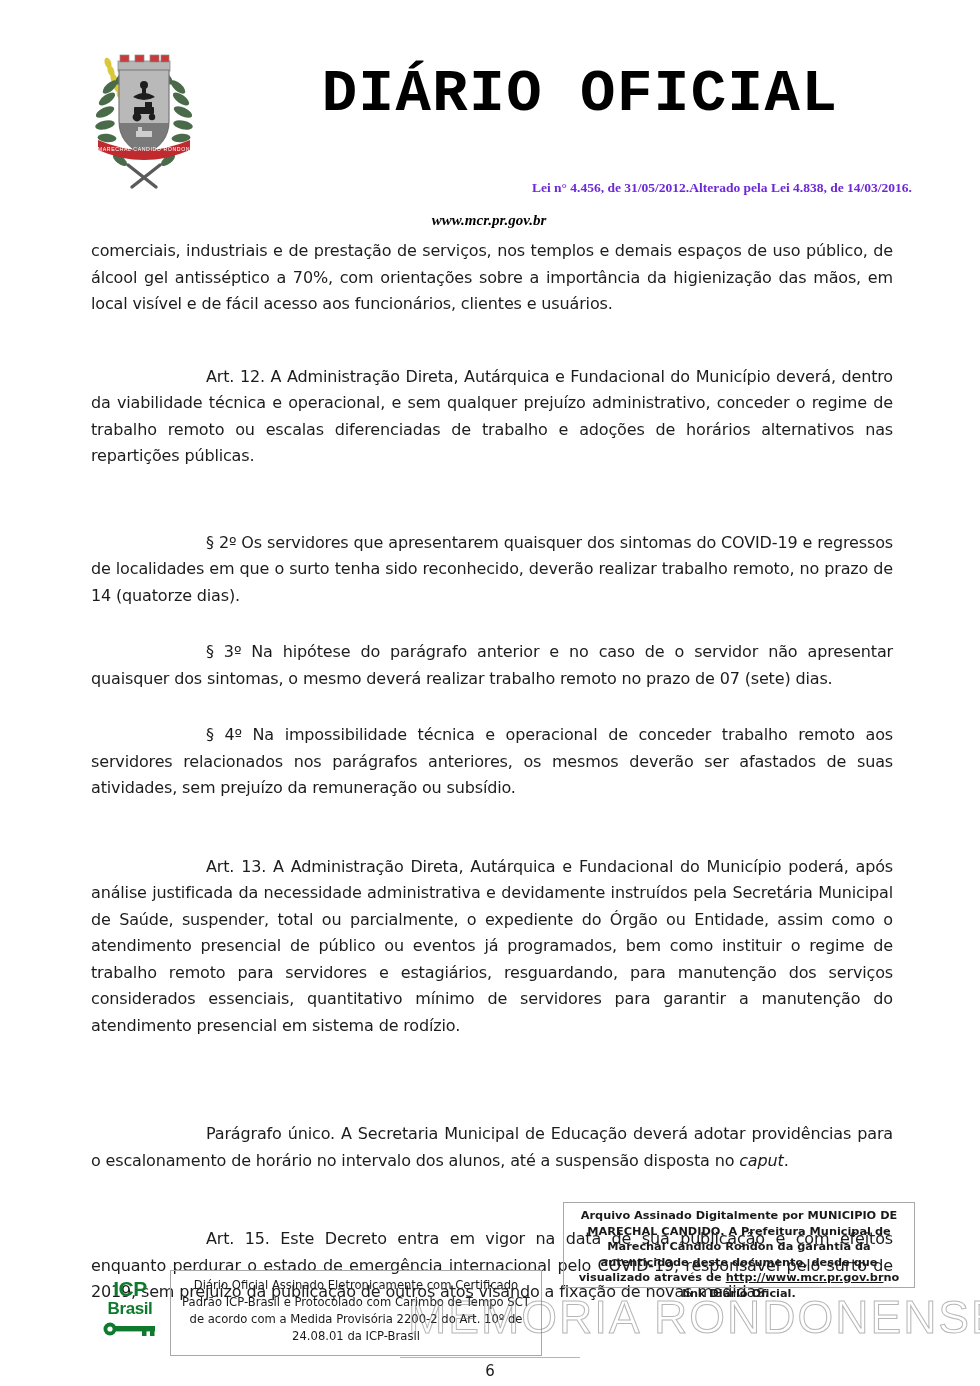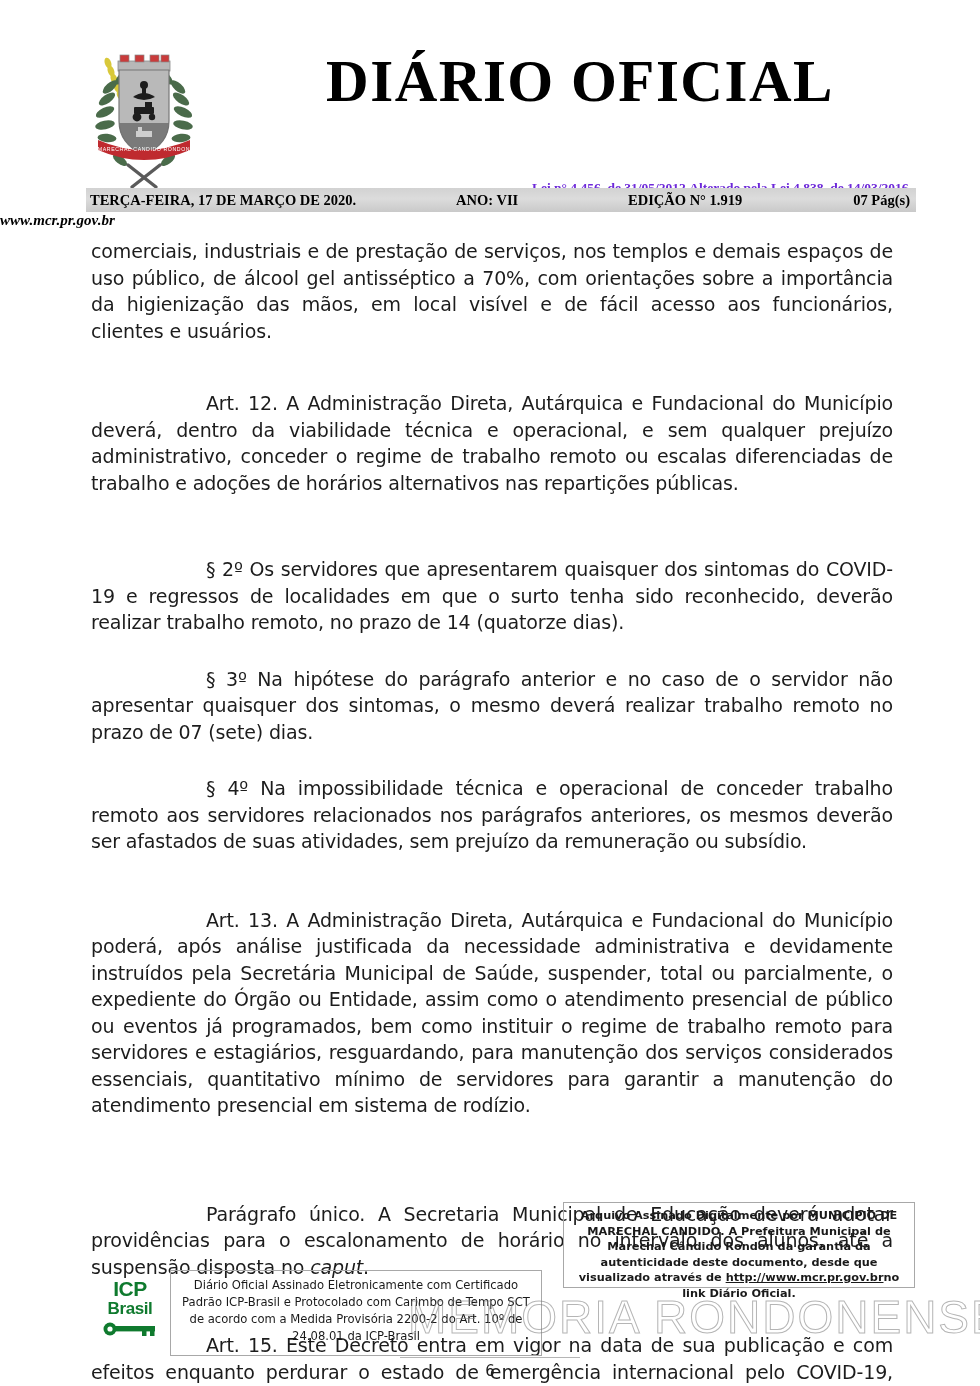--- a/index.html
+++ b/index.html
@@ -40,27 +40,27 @@
   }
 
   .masthead-titles {
     position: absolute;
     left: 230px;
     top: 52px;
     width: 700px;
     text-align: center;
   }
   .doc-title {
-    font-family: Liberation Serif, serif;
+    font-family: Liberation Mono, monospace;
     font-weight: bold;
     font-size: 59px;
     line-height: 1.0;
     letter-spacing: 1.5px;
     color: #000;
-    margin: 0;
+    margin: 13px;
     white-space: nowrap;
   }
   .doc-subtitle {
     font-family: "Liberation Serif", serif;
     font-weight: bold;
     font-size: 20.5px;
     line-height: 1.1;
     letter-spacing: 0.2px;
     color: #000;
     margin: 6px 0 0 0;
@@ -99,39 +99,39 @@
   }
   .band-date   { position: absolute; left: 4px;  top: 4px; }
   .band-ano    { position: absolute; left: 370px; top: 4px; }
   .band-edicao { position: absolute; left: 542px; top: 4px; }
   .band-pags   { position: absolute; right: 6px;  top: 4px; }
 
   .site-url {
     position: absolute;
     left: 0; top: 212px;
     width: 978px;
-    text-align: left;
+    text-align: center;
     font-family: "Liberation Serif", serif;
     font-style: italic;
     font-weight: bold;
     font-size: 15px;
     color: #000;
     box-sizing: border-box;
   }
 
   
   .content {
     position: absolute;
     left: 91px;
     top: 238px;
     width: 802px;
   }
   .para {
     font-family: "DejaVu Sans", sans-serif;
-    font-size: 19px;
+    font-size: 16px;
     line-height: 26.5px;
     text-align: justify;
     text-justify: inter-word;
     color: #1c1c1c;
     margin: 0;
     letter-spacing: -0.15px;
   }
   .para.indent { text-indent: 115px; }
   .gap-md { height: 30px; }
   .gap-lg { height: 46px; }
@@ -298,28 +298,20 @@
         <text x="56" y="104" font-family="'Liberation Sans', sans-serif" font-size="5.2" fill="#ffffff" text-anchor="middle" letter-spacing="0.6">MARECHAL CANDIDO RONDON</text>
       </svg>
     </div>
 
     <div class="masthead-titles">
       <div class="doc-title">DIÁRIO OFICIAL</div>
     </div>
 
     <div class="law-line">Lei n° 4.456, de 31/05/2012.Alterado pela Lei 4.838, de 14/03/2016.</div>
 
-    <div class="info-band">
-      <div class="info-band-inner">
-        <span class="band-date">TERÇA-FEIRA, 17 DE MARÇO DE 2020.</span>
-        <span class="band-ano">ANO: VII</span>
-        <span class="band-edicao">EDIÇÃO N° 1.919</span>
-        <span class="band-pags">07 Pág(s)</span>
-      </div>
-    </div>
 
     <div class="site-url">www.mcr.pr.gov.br</div>
   </div>
 
   <div class="content">
 
     <p class="para">comerciais, industriais e de prestação de serviços, nos templos e demais espaços de uso público, de álcool gel antisséptico a 70%, com orientações sobre a importância da higienização das mãos, em local visível e de fácil acesso aos funcionários, clientes e usuários.</p>
     <div class="gap-lg"></div>
 
     <p class="para indent">Art. 12. A Administração Direta, Autárquica e Fundacional do Município deverá, dentro da viabilidade técnica e operacional, e sem qualquer prejuízo administrativo, conceder o regime de trabalho remoto ou escalas diferenciadas de trabalho e adoções de horários alternativos nas repartições públicas.</p>

